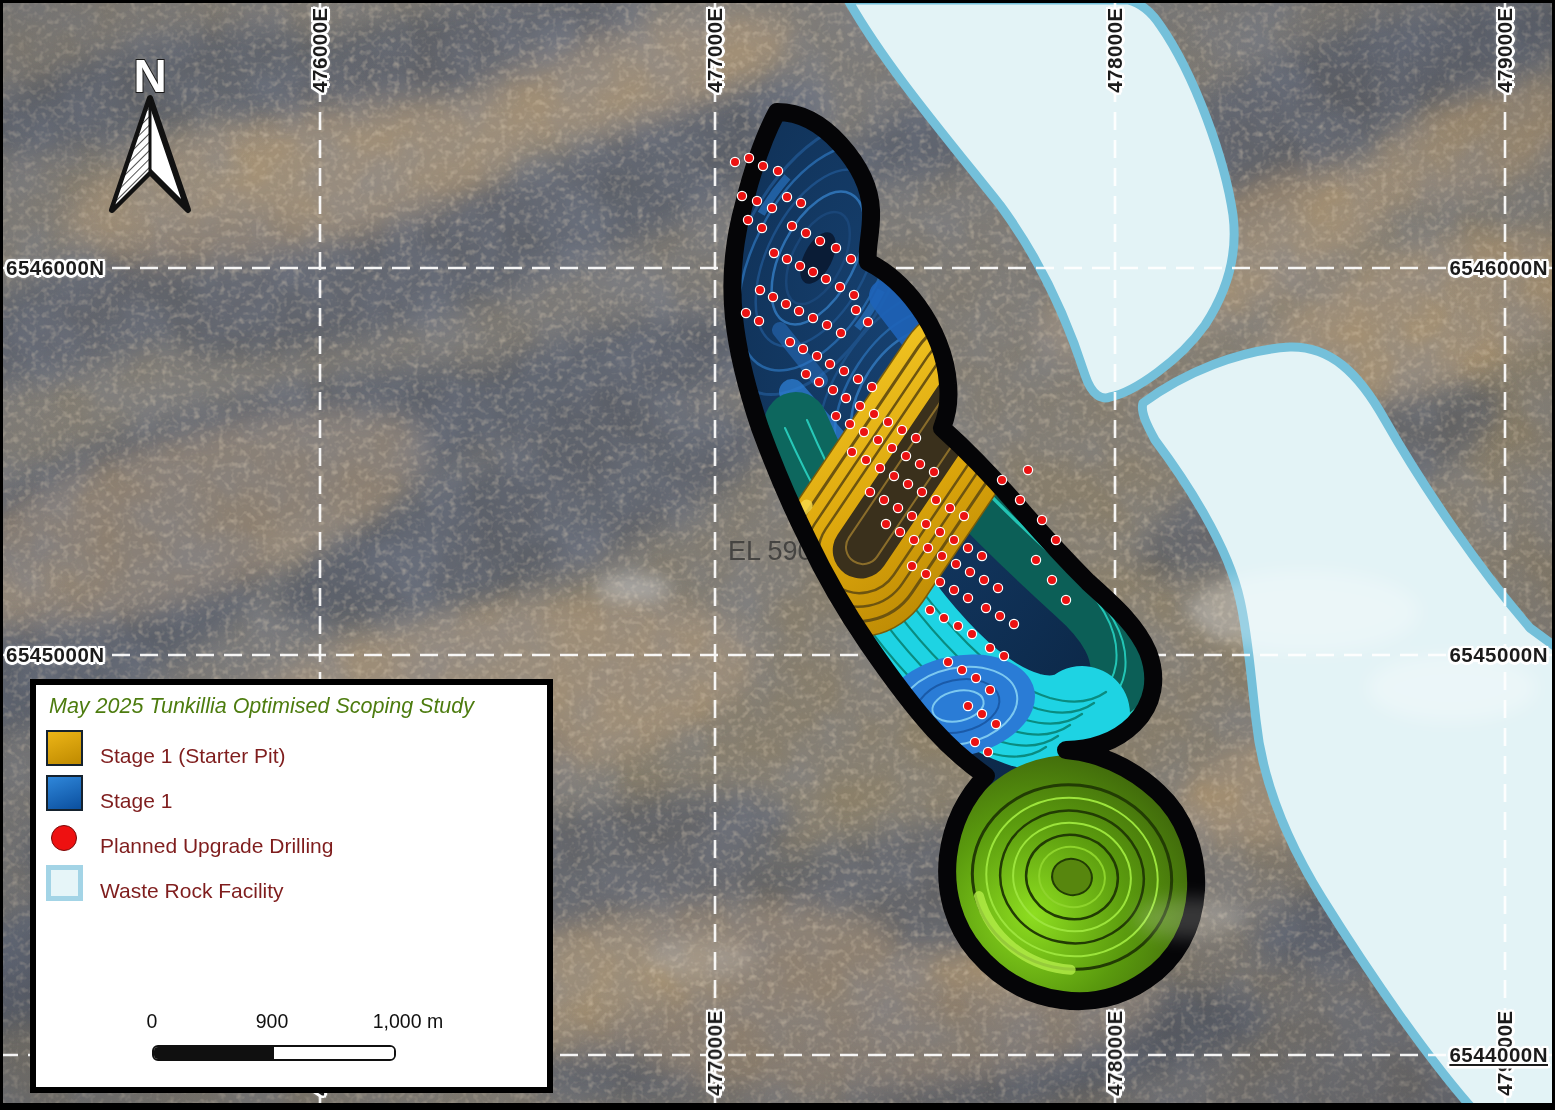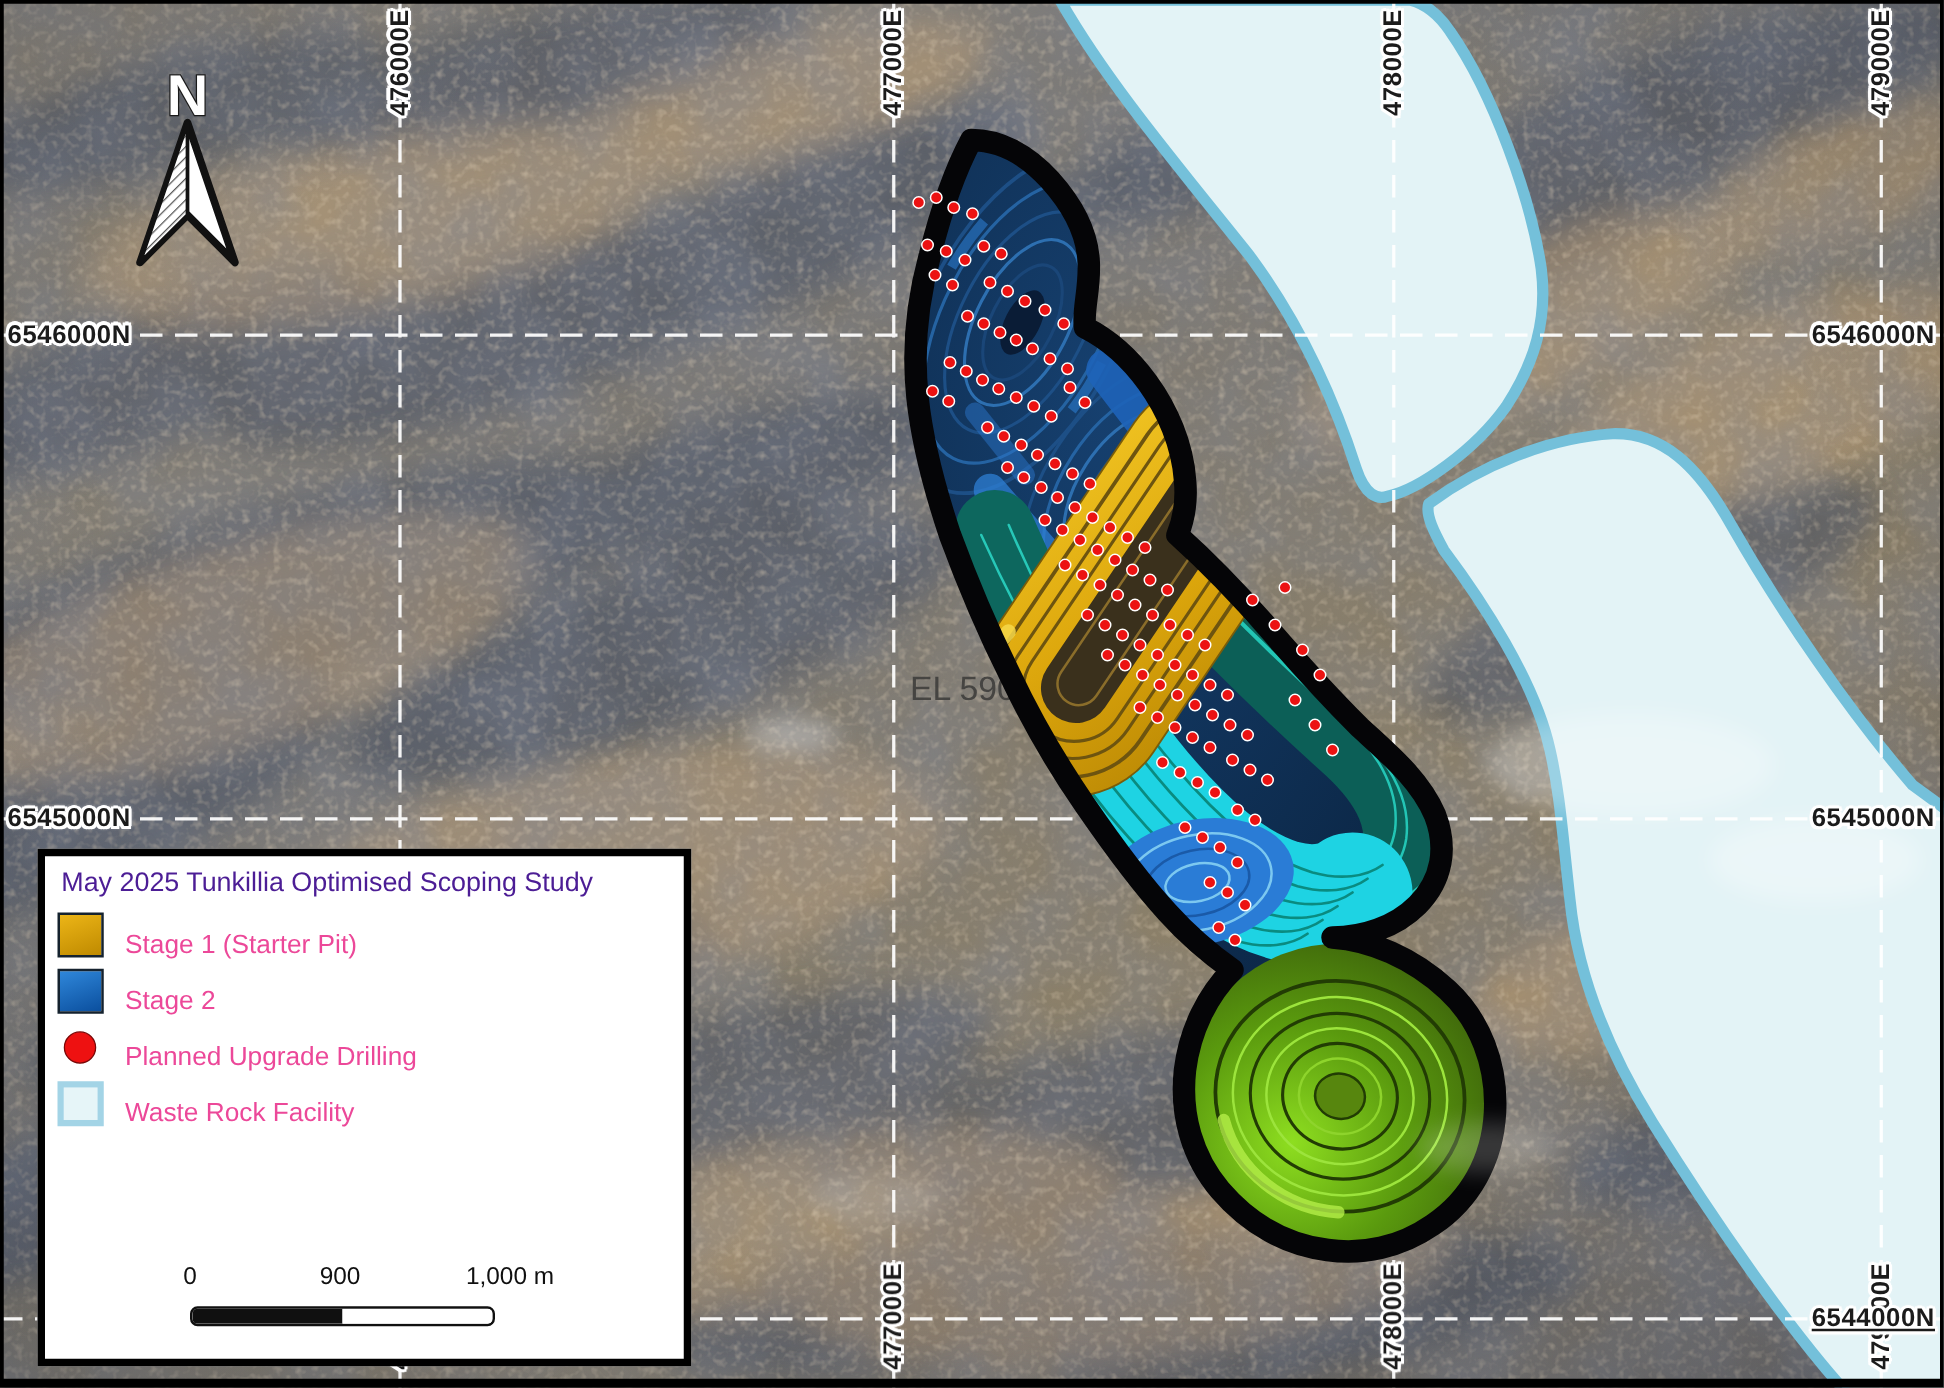--- a/index.html
+++ b/index.html
@@ -23,27 +23,27 @@
   .coord-rt{right:7px;transform:translateY(-50%);}
 
   
   #north{position:absolute;left:98px;top:40px;z-index:25;}
 
   
 
   
   #legend{position:absolute;left:30px;top:679px;width:523px;height:414px;background:#fff;
           border:6px solid #000;box-sizing:border-box;z-index:40;}
-  #legend-title{position:absolute;left:13px;top:9px;font-size:21.5px;color:#4c1d95;}
+  #legend-title{position:absolute;left:13px;top:9px;font-size:21.5px;color:#4d7c0f;font-style:italic;}
   #legend-items{position:absolute;left:10px;top:40px;right:8px;}
   .legend-row{display:flex;align-items:center;height:45px;gap:17px;}
   .sw-box{width:37px;height:36px;flex:0 0 37px;border:2px solid #15222e;box-sizing:border-box;}
   .sw-dot{width:26px;height:26px;flex:0 0 26px;border-radius:50%;margin-left:5px;margin-right:6px;
           border:1.5px solid #7a0808;box-sizing:border-box;}
-  .legend-label{font-size:21px;color:#ec4899;margin-top:16px;}
+  .legend-label{font-size:21px;color:#7f1d1d;margin-top:16px;}
   #scalebar{position:absolute;left:0;top:0;width:100%;height:100%;}
   .sb-num{position:absolute;transform:translateX(-50%);top:325px;font-size:19.5px;color:#101010;}
   #sb-bar{position:absolute;left:116px;top:360px;width:240px;height:12px;border:2px solid #101010;
           border-radius:6px;overflow:hidden;display:flex;box-sizing:content-box;background:#fff;}
   #sb-seg1{width:50%;height:100%;background:#101010;}
   #sb-seg2{width:50%;height:100%;background:#fff;}
 </style>
 </head>
 <body>
 
@@ -395,21 +395,21 @@
 
   <div id="legend">
     <div id="legend-title">May 2025 Tunkillia Optimised Scoping Study</div>
     <div id="legend-items">
         <div class="legend-row">
           <span class="sw-box" style="background: linear-gradient(160deg, rgb(236, 181, 23), rgb(191, 138, 0));"></span>
           <span class="legend-label">Stage 1 (Starter Pit)</span>
         </div>
         <div class="legend-row">
           <span class="sw-box" style="background: linear-gradient(160deg, rgb(47, 135, 218), rgb(11, 79, 158));"></span>
-          <span class="legend-label">Stage 2</span>
+          <span class="legend-label">Stage 1</span>
         </div>
         <div class="legend-row">
           <span class="sw-dot" style="background: rgb(238, 17, 17);"></span>
           <span class="legend-label">Planned Upgrade Drilling</span>
         </div>
         <div class="legend-row">
           <span class="sw-box" style="background: linear-gradient(160deg, rgb(230, 245, 248), rgb(230, 245, 248)); border: 5px solid rgb(163, 212, 230);"></span>
           <span class="legend-label">Waste Rock Facility</span>
         </div>
       </div>

